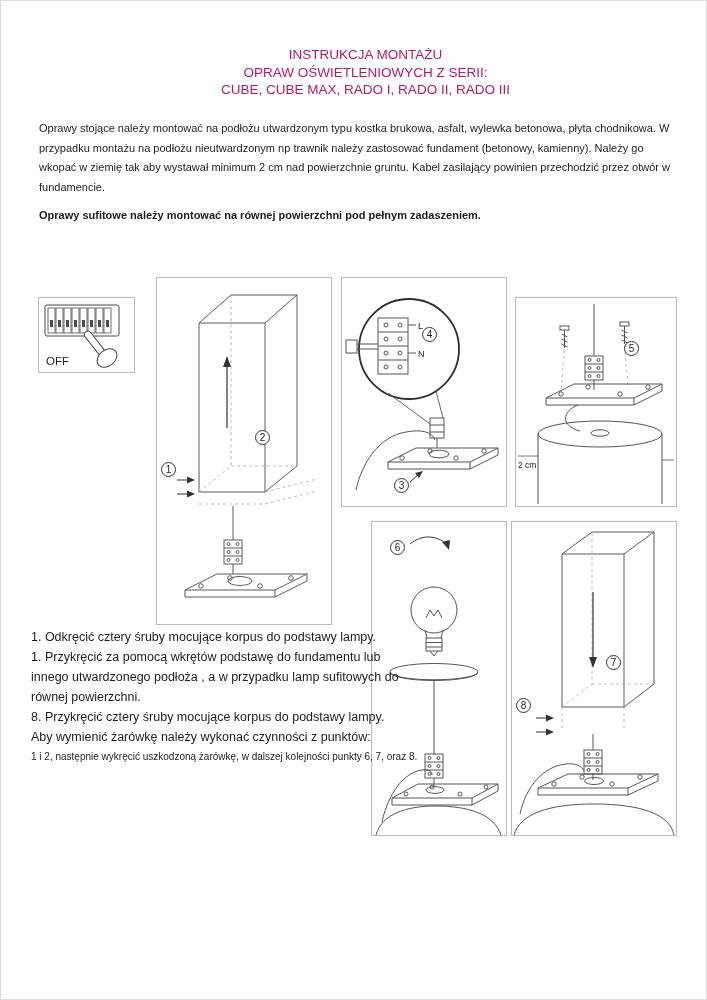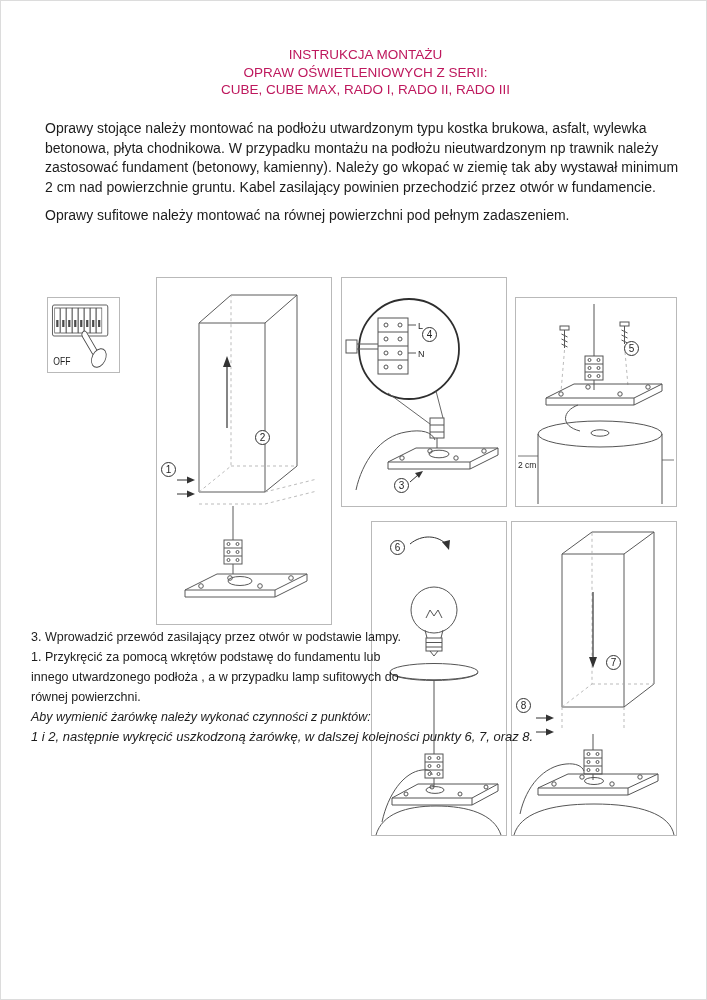--- a/index.html
+++ b/index.html
@@ -4,41 +4,41 @@
 <style>
   * { margin:0; padding:0; box-sizing:border-box; }
   html,body { background:#fff; }
   .page {
     position:relative; width:707px; height:1000px; margin:0 auto;
     background:#fff; border:1px solid #dcdcdc;
     font-family:"Liberation Sans", sans-serif; color:#1c1c1c; overflow:hidden;
   }
   .title { position:absolute; top:45px; left:12px; width:100%; text-align:center;
            font-size:13.5px; line-height:17.5px; color:#be185d; }
-  .para { position:absolute; left:44px; width:636px; font-size:14px; line-height:19.5px; }
+  .para { position:absolute; left:38px; width:636px; font-size:11px; line-height:19.5px; }
   .p1 { top:118px; }
-  .p2 { top:205px; }
+  .p2 { top:205px;font-weight:bold; }
 
   .dbox { position:absolute; border:1px solid #b9b9b9; background:#fff; }
-  .box-a { left:46px;  top:296px; width:73px;  height:76px;  }
+  .box-a { left:37px;  top:296px; width:97px;  height:76px;  }
   .box-b { left:155px; top:276px; width:176px; height:348px; }
   .box-c { left:340px; top:276px; width:166px; height:230px; }
   .box-d { left:514px; top:296px; width:162px; height:210px; }
   .box-e { left:370px; top:520px; width:136px; height:315px; }
   .box-f { left:510px; top:520px; width:166px; height:315px; }
   .dbox svg { position:absolute; left:0; top:0; width:100%; height:100%; }
 
   .marker {
     position:absolute; width:15px; height:15px; border:1px solid #333; border-radius:50%;
     background:#fff; font-size:10px; line-height:13.5px; text-align:center; z-index:2; color:#222;
   }
 
   .steps { position:absolute; left:30px; top:626px; width:380px; font-size:12.5px; line-height:20px; }
-  .note-line { white-space:nowrap;font-style:italic; }
-  .note-l2 { font-size:13px; }
+  .note-line { white-space:nowrap; }
+  .note-l2 { font-size:10px; }
 </style>
 </head>
 <body>
 
 <div class="page">
 
   <header class="title">
     <div>INSTRUKCJA MONTAŻU</div>
     <div>OPRAW OŚWIETLENIOWYCH Z SERII:</div>
     <div>CUBE, CUBE MAX, RADO I, RADO II, RADO III</div>
@@ -349,19 +349,20 @@
           <circle cx="128" cy="255" r="2.2"></circle>
       </g>
       <path d="M8,292 C14,264 32,244 54,242 C64,241 70,244 72,249" stroke="#555" fill="none"></path>
       <path d="M2,313 C8,292 36,282 82,282 C128,282 158,292 162,313" stroke="#555" fill="none"></path>
     </svg>
     <div class="marker" style="left:94px; top:133px;">7</div>
     <div class="marker" style="left:4px;  top:176px;">8</div>
   </div>
 
   <div class="steps">
-    <div class="step">3. Wprowadzić przewód zasilający przez otwór w podstawie lampy.</div>
+    <div class="step">1. Odkręcić cztery śruby mocujące korpus do podstawy lampy.</div>
     <div class="step">1. Przykręcić za pomocą wkrętów podstawę do fundamentu lub innego utwardzonego podłoża , a w przypadku lamp sufitowych do równej powierzchni.</div>
+    <div class="step">8. Przykręcić cztery śruby mocujące korpus do podstawy lampy.</div>
     <div class="note-line">Aby wymienić żarówkę należy wykonać czynności z punktów:</div>
     <div class="note-line note-l2">1 i 2, następnie wykręcić uszkodzoną żarówkę, w dalszej kolejności punkty 6, 7, oraz 8.</div>
   </div>
 
 </div>
 
 </body></html>

